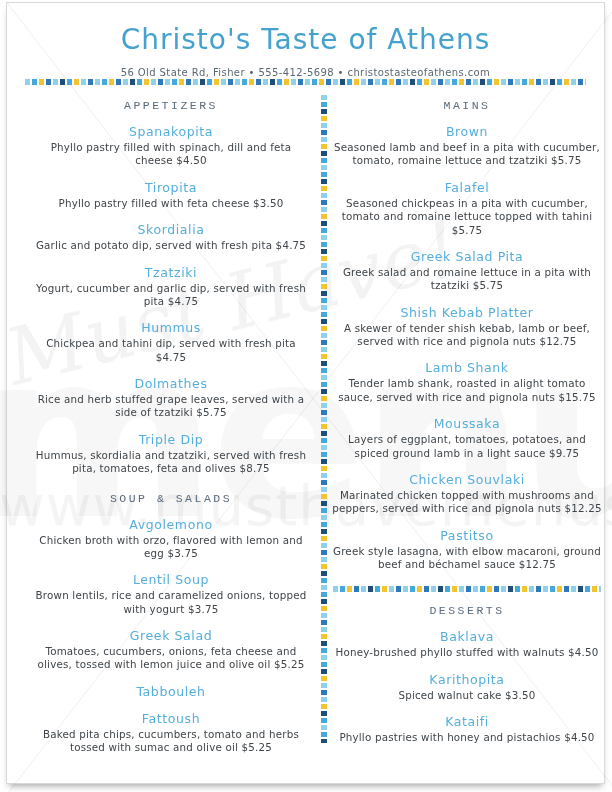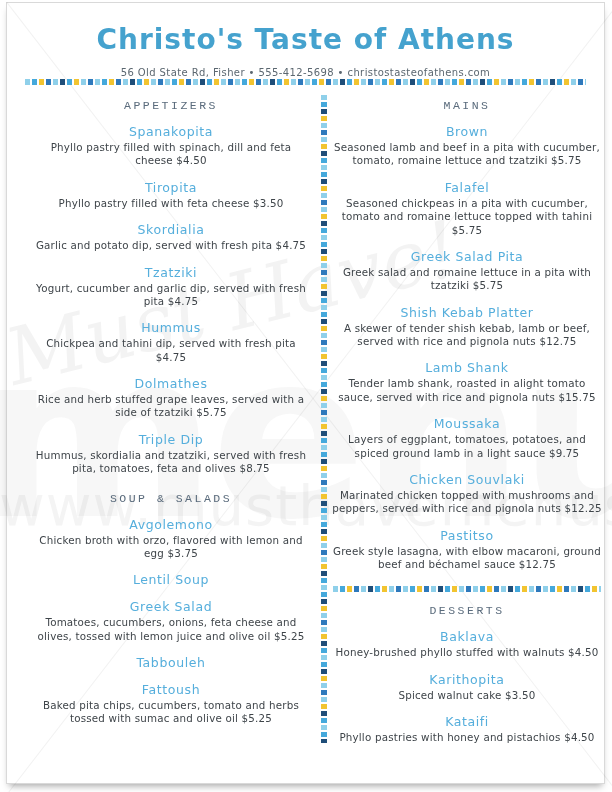--- a/index.html
+++ b/index.html
@@ -42,21 +42,21 @@
   .wm-line {
     width: 1002px; height: 1px;
     background: rgba(0,0,0,0.055);
     left: -195px; top: 395px;
   }
   .wm-line-a { transform: rotate(52.3deg); }
   .wm-line-b { transform: rotate(-52.3deg); }
   
   .header { position: absolute; left: 0; top: 20px; width: 100%; text-align: center; }
   .title {
-    font-size: 28px; font-weight: bold;
+    font-size: 28px; font-weight: normal;
     color: #45a2ce; letter-spacing: 1px;
   }
   .subtitle {
     margin-top: 11px;
     font-size: 10px; color: #5b6770; letter-spacing: 0.4px;
   }
   
   .sq-h {
     height: 6px;
     background-image: repeating-linear-gradient(90deg,
@@ -163,20 +163,21 @@
     </div>
 
     <div class="section">
       <div class="section-heading">SOUP &amp; SALADS</div>
       <div class="item">
         <div class="item-name">Avgolemono</div>
         <div class="item-desc">Chicken broth with orzo, flavored with lemon and egg $3.75</div>
       </div>
       <div class="item">
         <div class="item-name">Lentil Soup</div>
+        <div class="item-desc">Brown lentils, rice and caramelized onions, topped with yogurt $3.75</div>
       </div>
       <div class="item">
         <div class="item-name">Greek Salad</div>
         <div class="item-desc">Tomatoes, cucumbers, onions, feta cheese and olives, tossed with lemon juice and olive oil $5.25</div>
       </div>
       <div class="item">
         <div class="item-name">Tabbouleh</div>
       </div>
       <div class="item">
         <div class="item-name">Fattoush</div>

